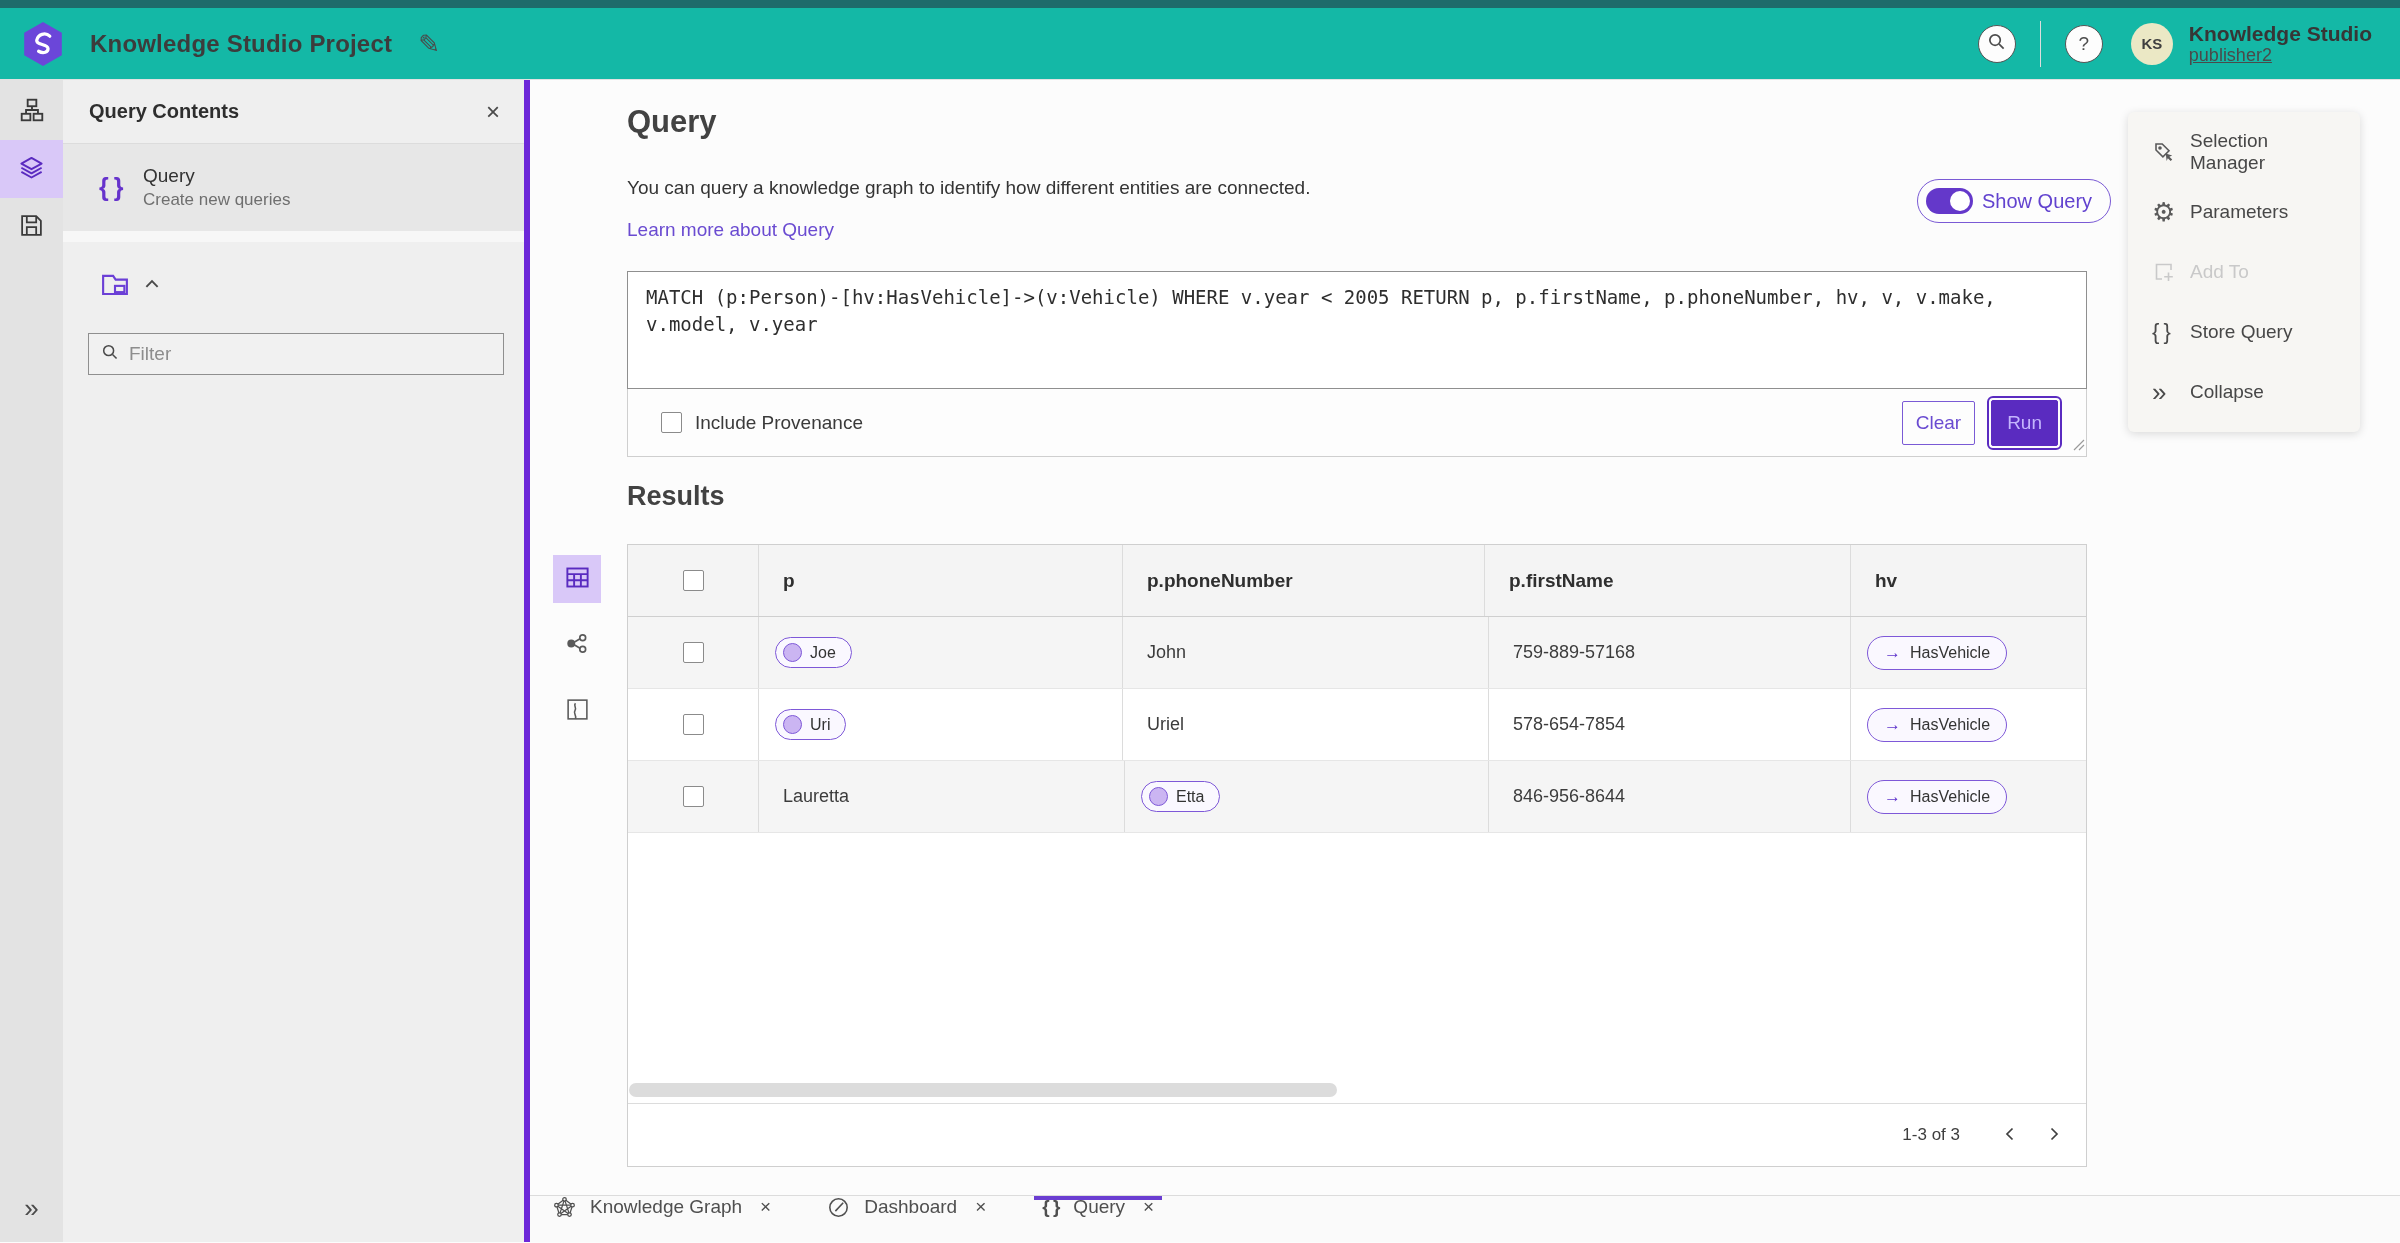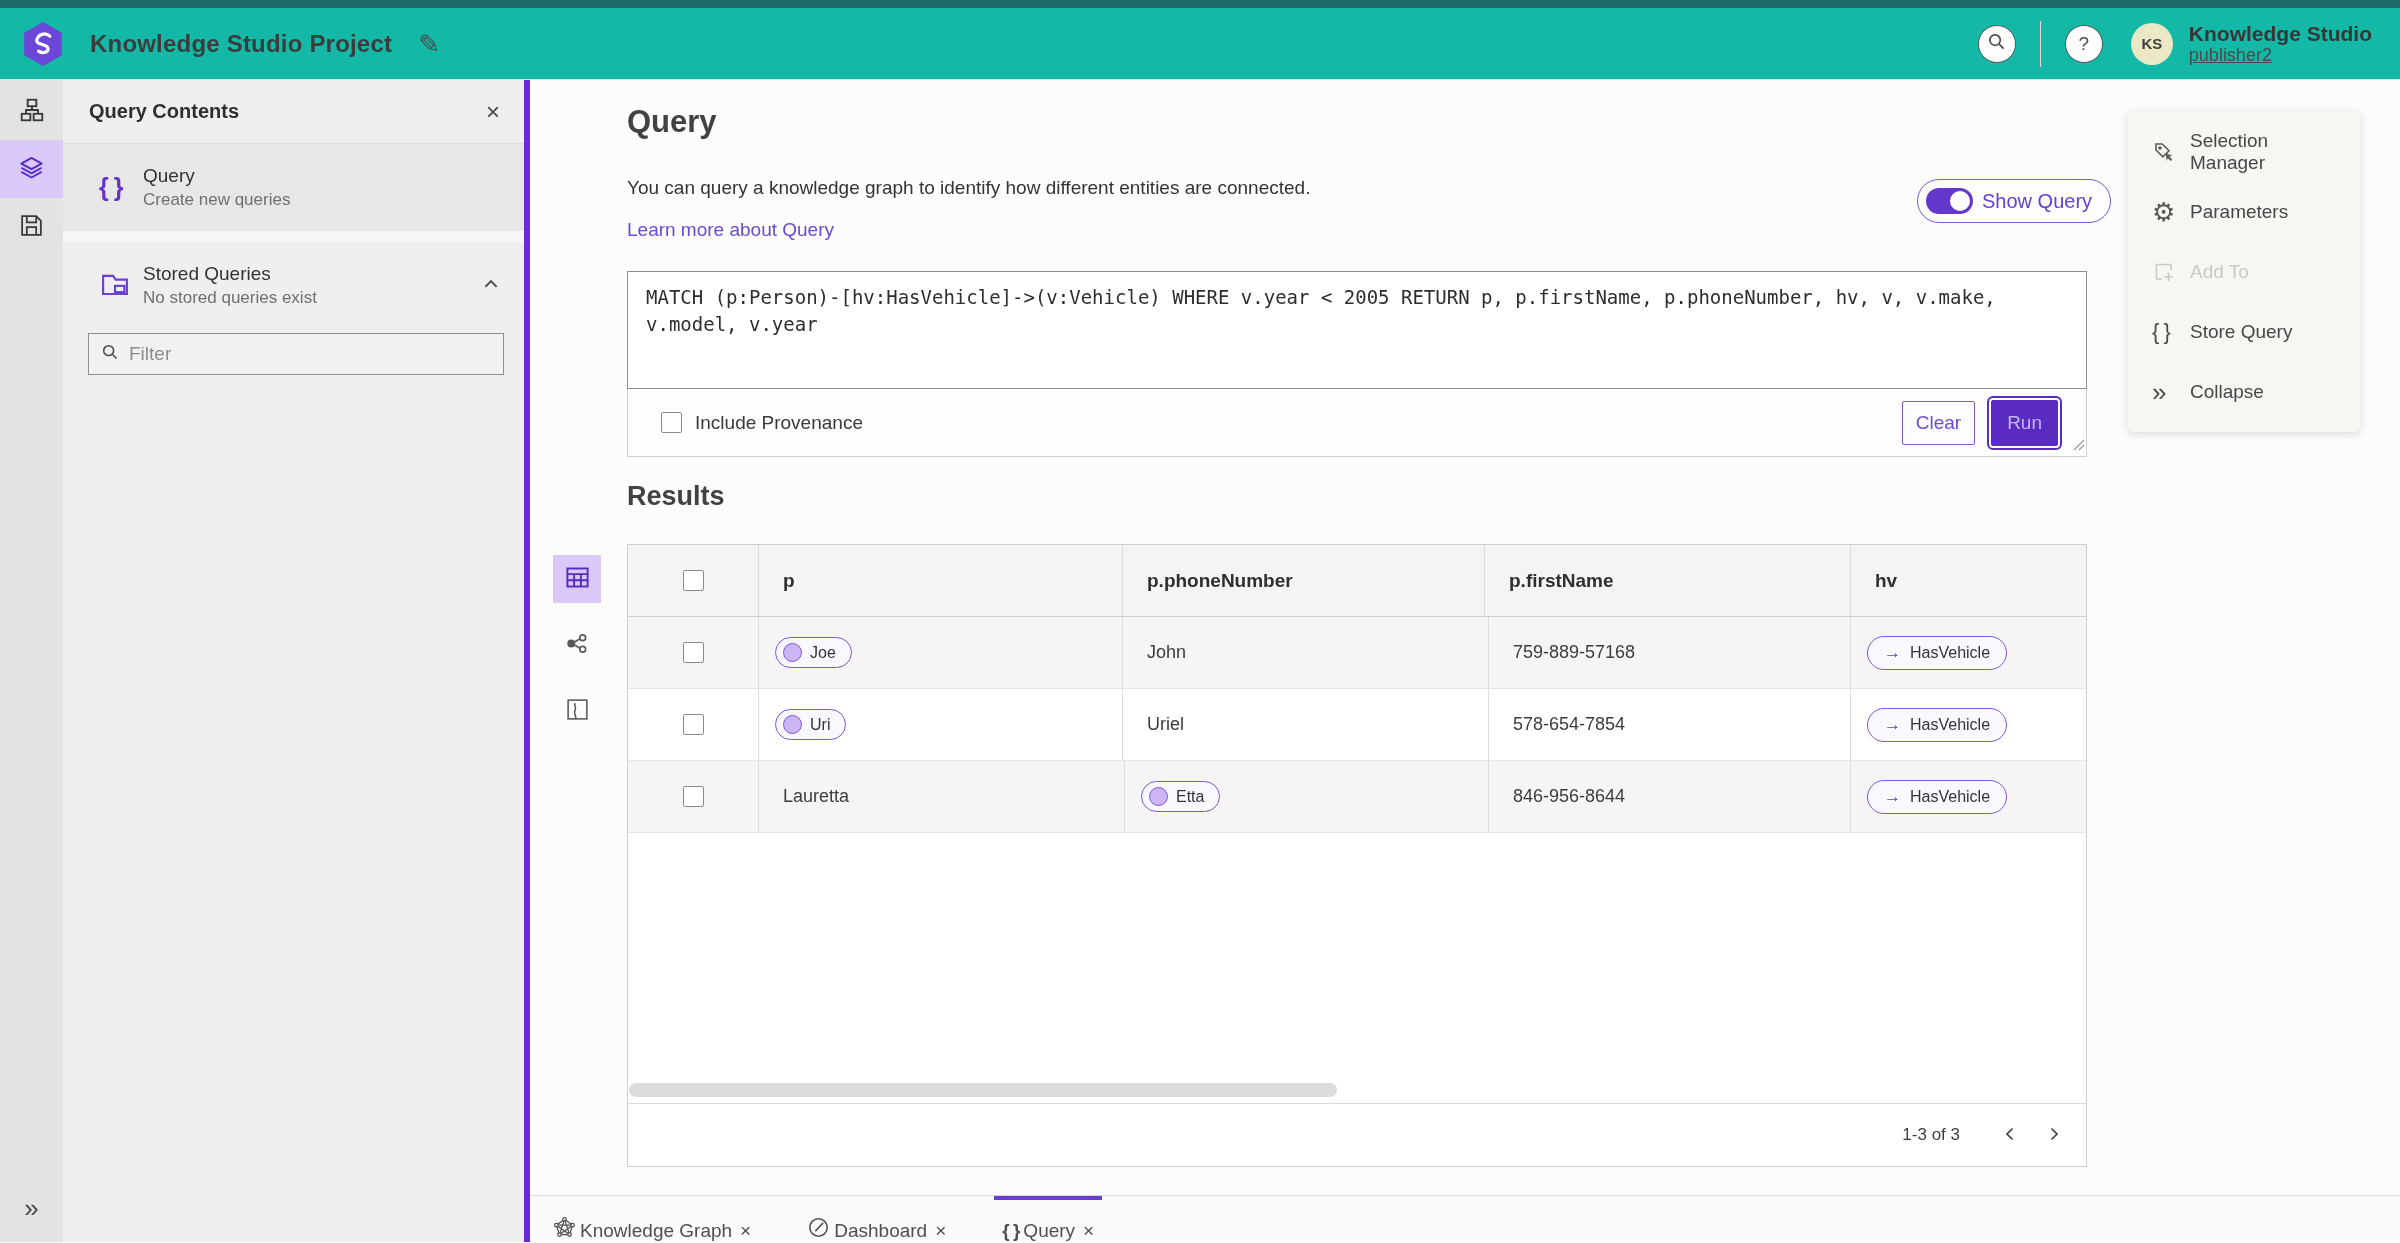--- a/index.html
+++ b/index.html
@@ -106,21 +106,21 @@
   .rp-label { font-size:19px; color:#474747; font-family:"Liberation Sans", sans-serif; }
   .rp-item.disabled { cursor:default; }
   .rp-item.disabled .rp-label { color:#c9c9c9; }
   .rp-item.disabled .rp-icon { color:#c9c9c9; }
   .rp-glyph { font-size:22px; color:#4a4a4a; letter-spacing:-1px; }
   .rp-item.collapse .rp-glyph { font-size:26px; }
   .gear-glyph { font-size:26px; color:#5a5a5a; line-height:1; }
 
   
   .tabbar { position:absolute; left:0; right:0; bottom:0; height:47px; background:#fafafa; border-top:1px solid #dcdcdc; display:flex; align-items:stretch; padding-left:15px; gap:40px; }
-  .tab { position:relative; display:flex; align-items:flex-end; gap:4px; padding:0 8px; background:none; border:none; cursor:pointer; font-family:"Liberation Sans", sans-serif; }
+  .tab { position:relative; display:flex; align-items:flex-start; gap:14px; padding:0 8px; background:none; border:none; cursor:pointer; font-family:"Liberation Sans", sans-serif; }
   .tab-label { font-size:19px; color:#4f4f4f; }
   .tab-close { font-size:19px; color:#4f4f4f; margin-left:4px; }
   .tab.active::before { content:""; position:absolute; top:0; left:0; right:0; height:4px; background:#6a3dd1; }
   .tab-braces { font-size:19px; font-weight:600; color:#4f4f4f; letter-spacing:-1px; }
 </style>
 </head>
 <body>
 
 <div class="topstrip"></div>
 
@@ -203,24 +203,20 @@
 
     <div class="panel-gap"></div>
 
     <div class="panel-item">
       <span class="pi-icon">
         <svg width="32" height="30" viewBox="0 0 24 24" fill="none" stroke="#6b3fd6" stroke-width="1.7">
             <path d="M2.5 5.5h8l2 3h9V20h-19Z"></path>
             <rect x="12" y="13.5" width="7.5" height="5"></rect>
           </svg>
       </span>
-      <span class="pi-text">
-        <div class="pi-label">Stored Queries</div>
-        <div class="pi-sub">No stored queries exist</div>
-      </span>
       <button class="pi-chevron">
         <svg width="18" height="18" viewBox="0 0 16 16" fill="none" stroke="#4a4a4a" stroke-width="1.7">
             <path d="m3 10.5 5-5 5 5"></path>
           </svg>
       </button>
     </div>
 
     <div class="filter-box">
       <span>
         <svg width="18" height="18" viewBox="0 0 20 20" fill="none" stroke="#4a4a4a" stroke-width="1.7">

